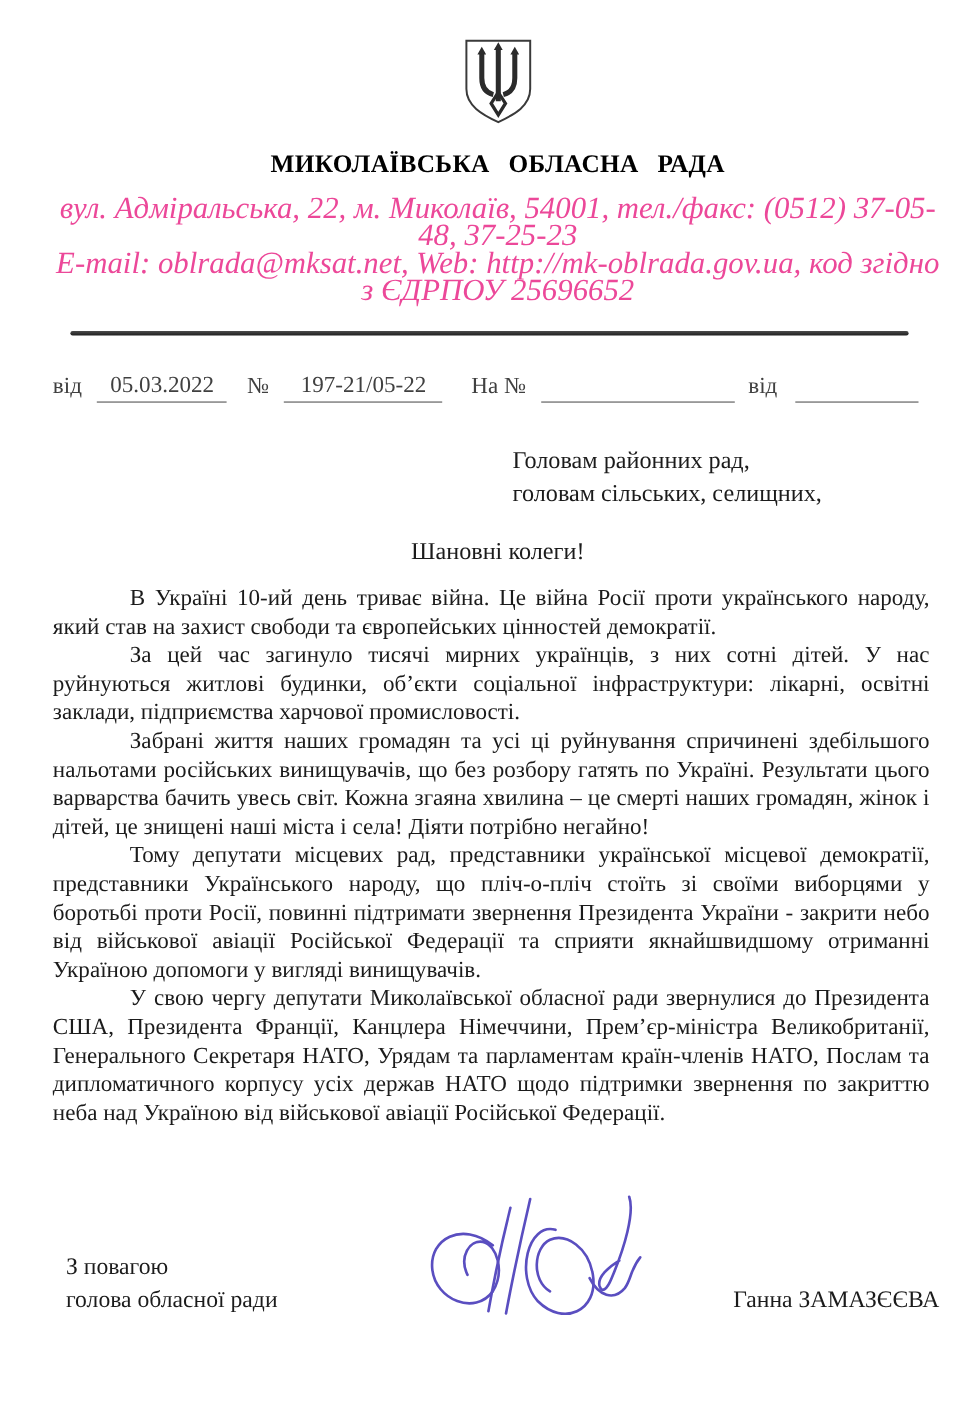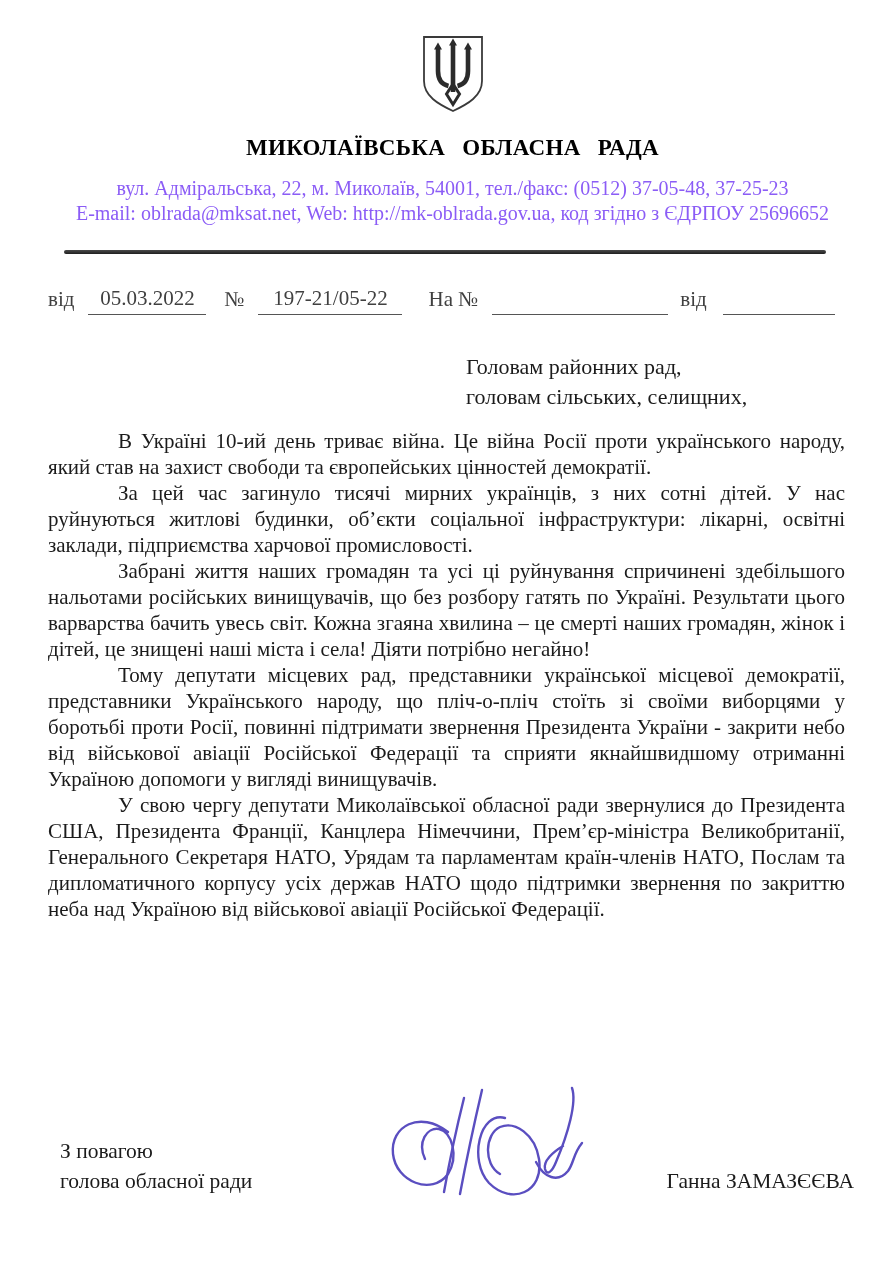--- a/index.html
+++ b/index.html
@@ -16,21 +16,21 @@
   .content { padding:34px 13px 0 48px; }
 
   
   .hdr { text-align:center; }
   .emblem { display:inline-block; width:66px; height:80px; }
   .org-title {
     margin-top:17px;
     font-size:23px; font-weight:bold; color:#000;
     word-spacing:0.48em; letter-spacing:0.3px;
   }
-  .addr { margin-top:15px; font-size:20px; line-height:25px; color:#8b5cf6; }
+  .addr { margin-top:15px; font-size:28px; line-height:25px; color:#ec4899;font-style:italic; }
 
   .divider {
     margin:24px 2px 0 16px;
     height:4px; width:762px;
     background:linear-gradient(#4a4a4a,#1f1f1f);
     border-radius:2px;
   }
 
   
   .ref-row {
@@ -108,20 +108,21 @@
       <span class="u u-reply"></span>
       <span class="lbl lbl-vid2">від</span>
       <span class="u u-rdate"></span>
     </div>
 
     <div class="recipients">
       <div>Головам районних рад,</div>
       <div>головам сільських, селищних,</div>
     </div>
 
+    <div class="salutation">Шановні колеги!</div>
 
     <div class="body-text">
       <p>В Україні 10-ий день триває війна. Це війна Росії проти українського народу, який став на захист свободи та європейських цінностей демократії.</p>
       <p>За цей час загинуло тисячі мирних українців, з них сотні дітей. У нас руйнуються житлові будинки, об’єкти соціальної інфраструктури: лікарні, освітні заклади, підприємства харчової  промисловості.</p>
       <p>Забрані життя наших громадян та усі ці руйнування спричинені здебільшого нальотами російських винищувачів, що без розбору гатять по Україні. Результати цього варварства бачить увесь світ. Кожна згаяна хвилина – це смерті наших громадян, жінок і дітей, це знищені наші міста і села! Діяти потрібно негайно!</p>
       <p>Тому депутати місцевих рад, представники української місцевої демократії, представники Українського народу, що пліч-о-пліч стоїть зі своїми виборцями у боротьбі проти Росії, повинні підтримати звернення Президента України - закрити небо від військової авіації Російської Федерації та сприяти якнайшвидшому отриманні Україною допомоги у вигляді винищувачів.</p>
       <p>У свою чергу депутати  Миколаївської обласної ради звернулися до Президента США,  Президента Франції,  Канцлера  Німеччини, Прем’єр-міністра Великобританії,  Генерального Секретаря  НАТО, Урядам та парламентам країн-членів НАТО, Послам та дипломатичного корпусу усіх держав НАТО щодо підтримки звернення по закриттю неба над Україною від військової авіації Російської Федерації.</p>
     </div>
   </div>
 

